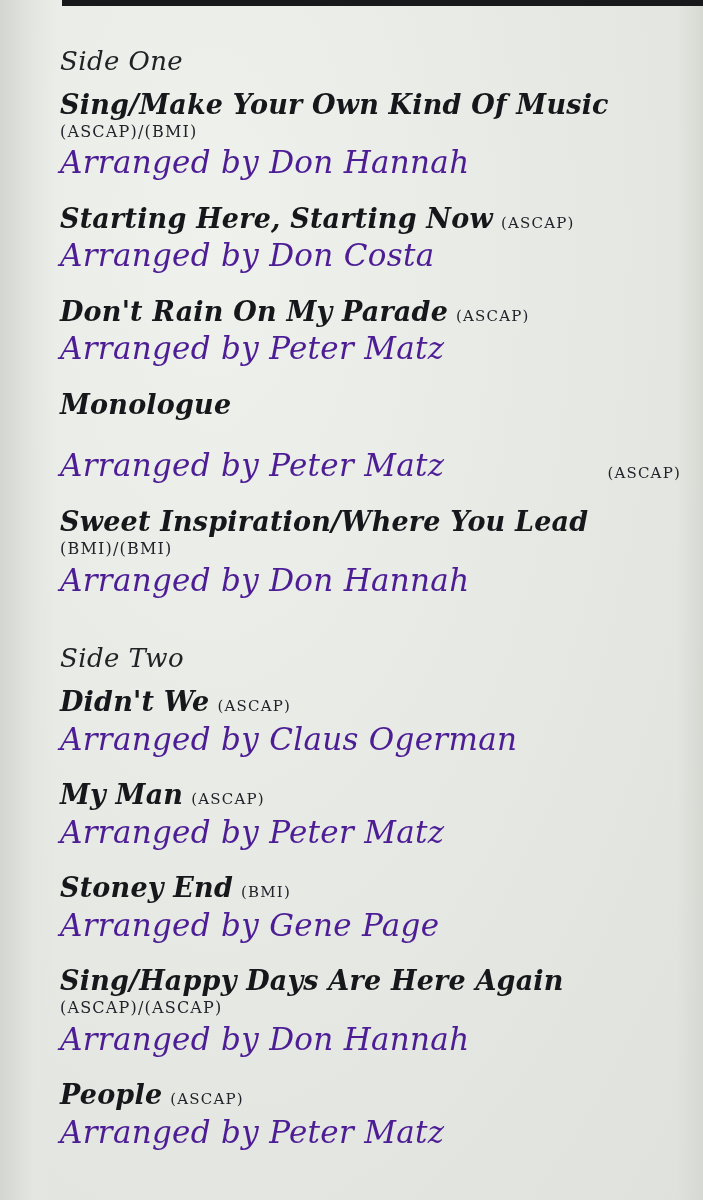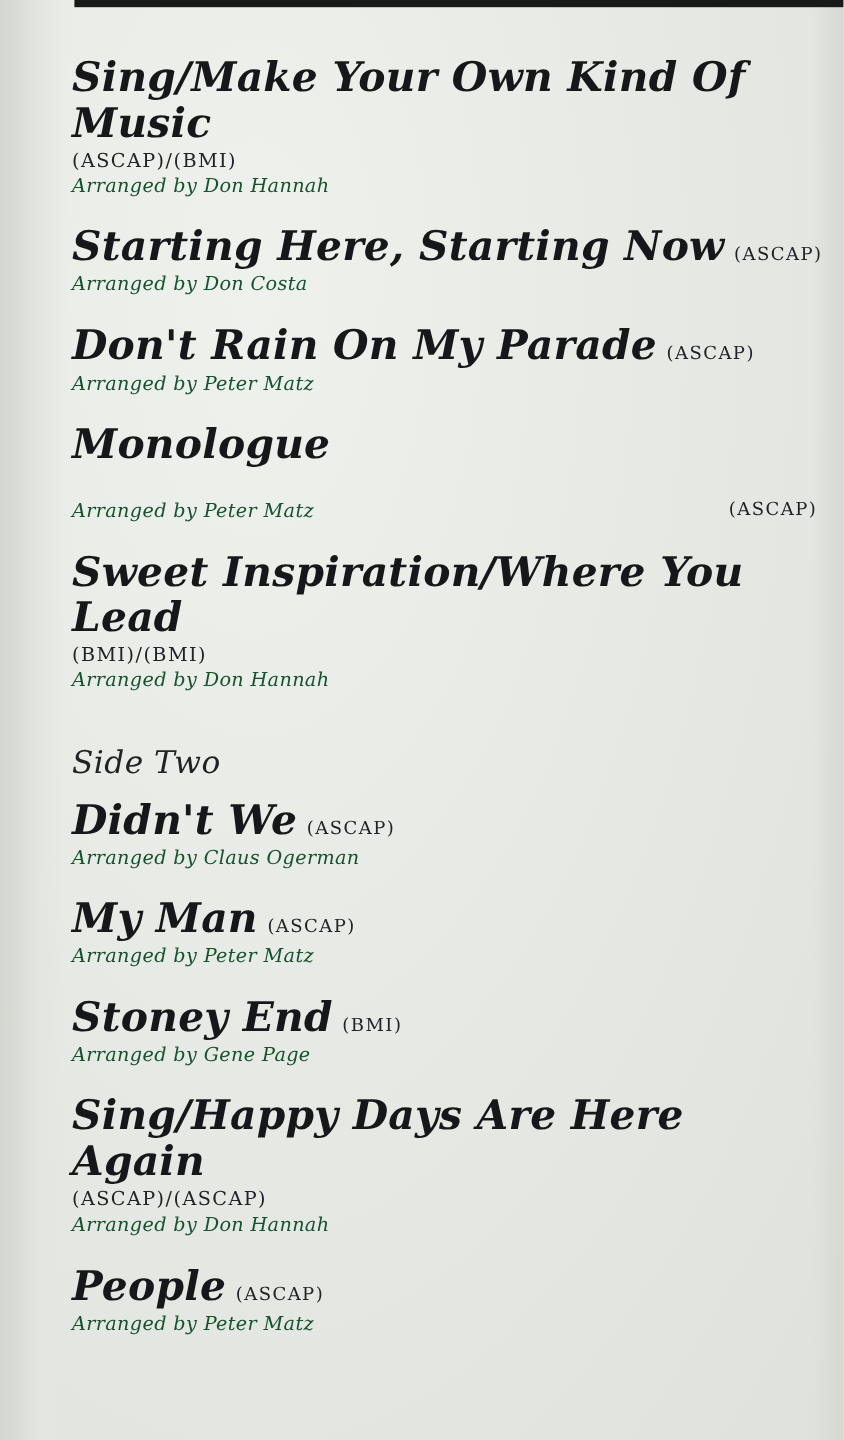--- a/index.html
+++ b/index.html
@@ -61,44 +61,44 @@
     margin: 0 0 22px 0;
   }
 
   .title-line {
     margin: 0;
     line-height: 1.12;
   }
   .title {
     font-weight: bold;
     font-style: italic;
-    font-size: 34px;
+    font-size: 27px;
     letter-spacing: 0.2px;
     color: #15171a;
   }
   .rights-inline {
     font-size: 15px;
     font-style: normal;
     letter-spacing: 1.2px;
     color: #20232a;
     margin-left: 8px;
     white-space: nowrap;
   }
   .rights-block {
     font-size: 16px;
     letter-spacing: 1.2px;
     color: #20232a;
     margin: 2px 0 0 0;
     line-height: 1.2;
   }
   .arranger {
     font-style: italic;
-    font-size: 16px;
+    font-size: 31px;
     letter-spacing: 0.3px;
-    color: #14532d;
+    color: #4c1d95;
     margin: 2px 0 0 0;
     line-height: 1.25;
   }
   .arranger-row {
     display: flex;
     align-items: flex-end;
     justify-content: space-between;
   }
   .arranger-row .rights-right {
     font-size: 15px;
@@ -116,20 +116,21 @@
 </head>
 <body>
 
 <div class="paper"></div>
 <div class="edge-left"></div>
 <div class="edge-right"></div>
 <div class="top-rule"></div>
 
 <div class="content">
 
+  <div class="side-label">Side One</div>
 
   <div class="track">
     <p class="title-line">
       <span class="title">Sing/Make Your Own Kind Of Music</span>
     </p>
     <p class="rights-block">(ASCAP)/(BMI)</p>
     <p class="arranger">Arranged by Don Hannah</p>
   </div>
 
   <div class="track">

